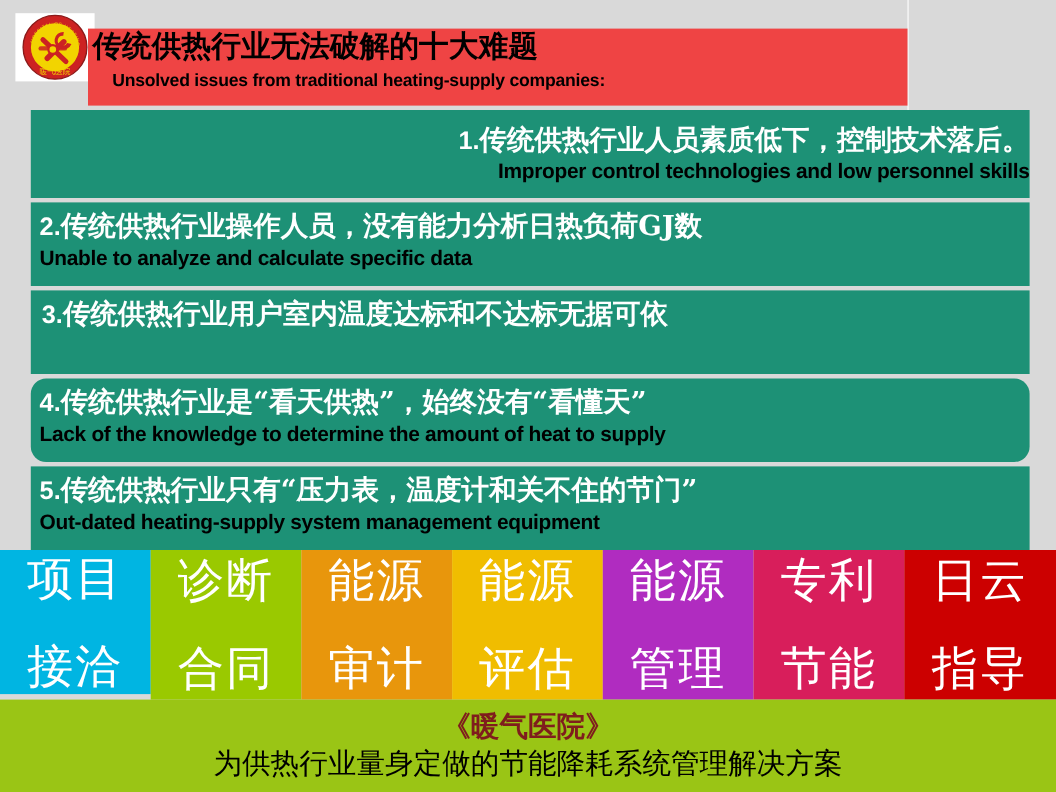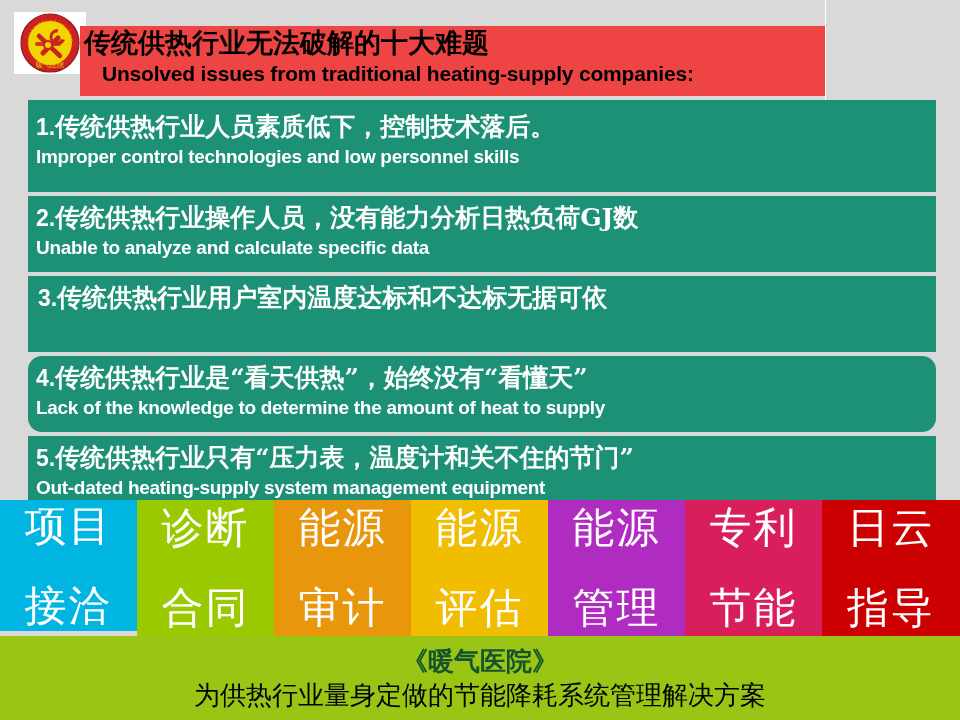--- a/index.html
+++ b/index.html
@@ -56,21 +56,21 @@
     font-size: 27px;
     font-weight: 700;
     color: #000000;
     line-height: 32px;
     margin: 1px 0 0 4px;
     white-space: nowrap;
     letter-spacing: 0px;
   }
   #title-en {
     font-family: "Liberation Sans", sans-serif;
-    font-size: 21px;
+    font-size: 16px;
     font-weight: 700;
     color: #000000;
     line-height: 30px;
     margin: 0 0 0 22px;
     white-space: nowrap;
     letter-spacing: -0.2px;
   }
 
   
   #issues {
@@ -96,21 +96,21 @@
   }
   .issue .cn .num {
     font-family: "Liberation Sans", sans-serif;
     font-size: 23px;
     font-weight: 700;
   }
   .issue .en {
     font-family: "Liberation Sans", sans-serif;
     font-size: 19px;
     font-weight: 700;
-    color: #ffffff;
+    color: #000000;
     line-height: 25px;
     white-space: nowrap;
     letter-spacing: -0.3px;
   }
   .issue:first-child { padding-top: 10px; }
 
   
   #strip {
     position: absolute;
     left: 0;
@@ -150,21 +150,21 @@
     background: #9ac515;
     display: flex;
     flex-direction: column;
     align-items: center;
     justify-content: center;
   }
   #footer .f1 {
     font-family: "DejaVu Sans", "Liberation Sans", sans-serif;
     font-size: 26px;
     font-weight: 700;
-    color: #14532d;
+    color: #7f1d1d;
     line-height: 34px;
     white-space: nowrap;
   }
   #footer .f2 {
     font-family: "DejaVu Sans", "Liberation Sans", sans-serif;
     font-size: 26px;
     font-weight: 400;
     color: #000000;
     line-height: 34px;
     white-space: nowrap;
@@ -202,21 +202,21 @@
 
   <div id="title-box">
     <div id="title-cn">传统供热行业无法破解的十大难题</div>
     <div id="title-en">Unsolved issues from traditional heating-supply companies:</div>
   </div>
 
 </div>
 
 <div id="issues">
 
-  <div class="issue" style="height: 92px;">
+  <div class="issue" style="height: 80px; text-align: right;">
     <div class="cn"><span class="num">1.</span><span>传统供热行业人员素质低下，控制技术落后。</span></div>
     <div class="en">Improper control technologies and low personnel skills</div>
   </div>
 
   <div class="issue" style="height: 76px;">
     <div class="cn"><span class="num">2.</span><span>传统供热行业操作人员，没有能力分析日热负荷GJ数</span></div>
     <div class="en">Unable to analyze and calculate specific data</div>
   </div>
 
   <div class="issue" style="height: 76px; padding-left: 10px;">

